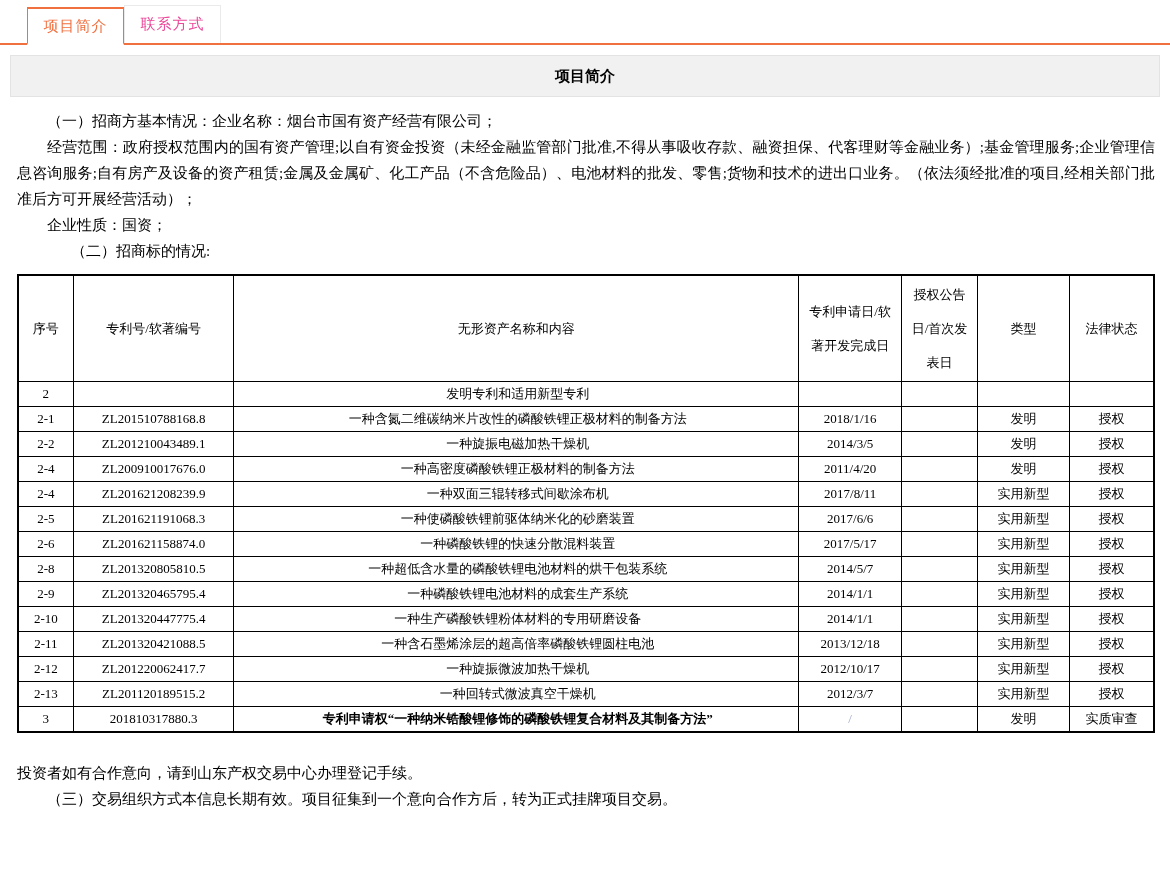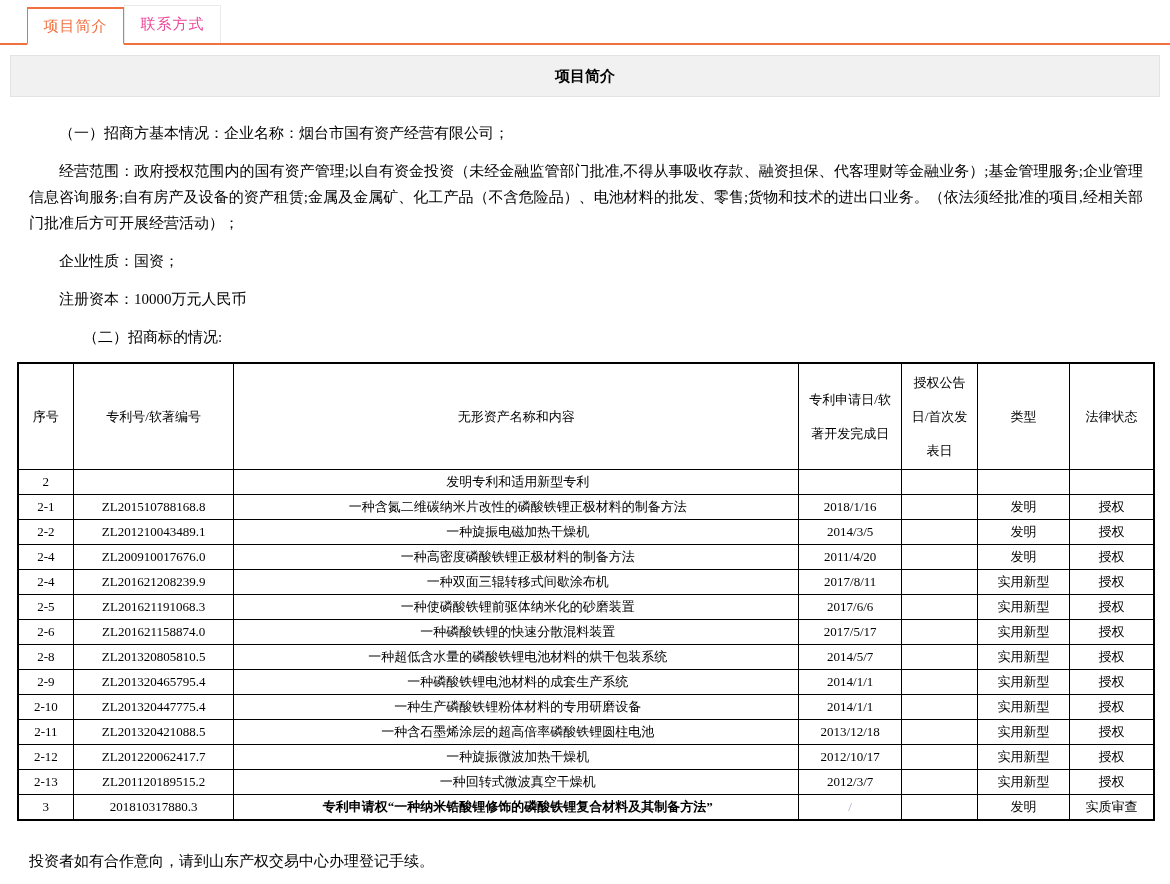--- a/index.html
+++ b/index.html
@@ -36,21 +36,21 @@
   
   .section-header{
     margin:10px 10px 0 10px;
     background:#f1f1f1;
     border:1px solid #e3e3e3;
     height:42px;line-height:40px;
     text-align:center;font-weight:bold;font-size:15px;
   }
   
   .content{padding:11px 15px 30px 17px;}
-  .para{font-size:15px;line-height:26px;margin:12px;text-align:justify;}
+  .para{font-size:15px;line-height:26px;margin:0;text-align:justify;}
   .para.indent-2{text-indent:2em;}
   .para.indent-35{text-indent:3.6em;}
   .para.indent-0{text-indent:0;}
   
   table.patents{
     width:100%;margin-top:10px;
     border-collapse:collapse;border:2px solid var(--border-dark);
     table-layout:fixed;font-size:13px;
   }
   table.patents th,table.patents td{
@@ -78,21 +78,20 @@
 
   <div class="section-header">
     <span>项目简介</span>
   </div>
 
   <div class="content">
     <div id="paragraphs">
         <p class="para indent-2">（一）招商方基本情况：企业名称：烟台市国有资产经营有限公司；</p>
         <p class="para indent-2">经营范围：政府授权范围内的国有资产管理;以自有资金投资（未经金融监管部门批准,不得从事吸收存款、融资担保、代客理财等金融业务）;基金管理服务;企业管理信息咨询服务;自有房产及设备的资产租赁;金属及金属矿、化工产品（不含危险品）、电池材料的批发、零售;货物和技术的进出口业务。（依法须经批准的项目,经相关部门批准后方可开展经营活动）；</p>
         <p class="para indent-2">企业性质：国资；</p>
-        <p class="para indent-2">注册资本：10000万元人民币</p>
         <p class="para indent-35">（二）招商标的情况:</p>
       </div>
 
     <table class="patents">
       <colgroup id="patent-cols">
           <col style="width: 55px;">
           <col style="width: 160px;">
           <col style="width: 562px;">
           <col style="width: 103px;">
           <col style="width: 75px;">

